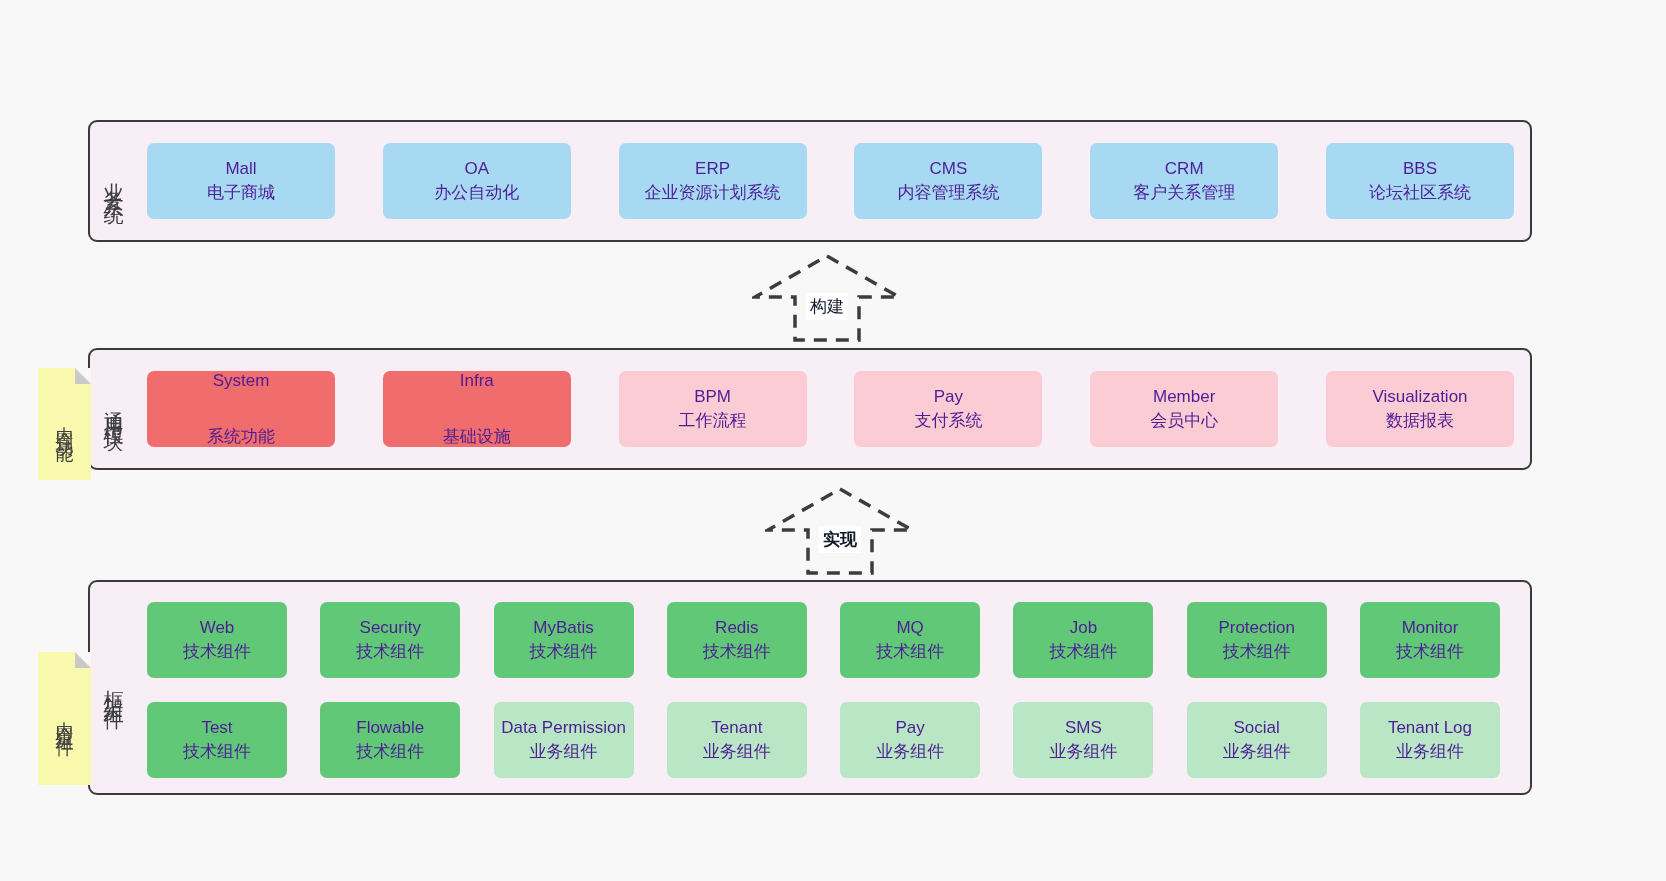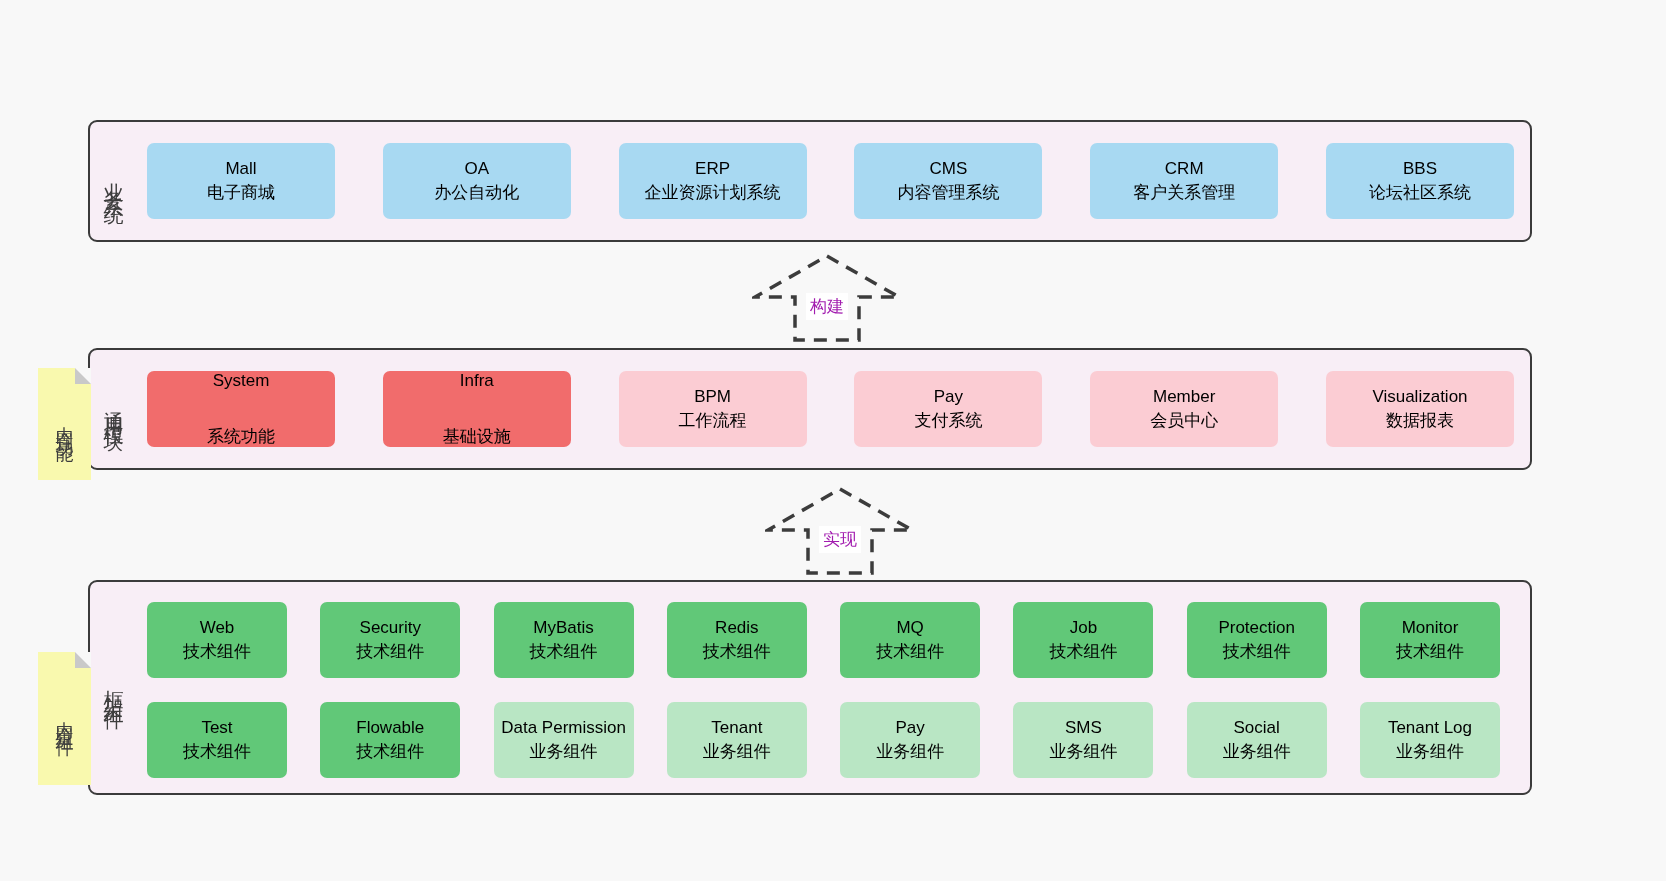--- a/index.html
+++ b/index.html
@@ -48,21 +48,21 @@
   }
   .box{
     display:flex;
     flex-direction:column;
     justify-content:center;
     align-items:center;
     text-align:center;
     border-radius:7px;
     font-size:17px;
     line-height:1.42;
-    color:#000000;
+    color:#4c1d95;
     box-sizing:border-box;
     padding:12px 6px;
   }
   .panel .boxes .box{width:188px;height:76px;}
   .rowwrap{
     position:absolute;
     left:57px;right:30px;top:0;bottom:0;
   }
   .row{
     position:absolute;
@@ -106,30 +106,30 @@
     line-height:1;
     color:#3d3d3d;
     white-space:nowrap;
   }
 
   .arrow{
     position:absolute;
     width:150px;height:90px;
   }
   #arrow-build{left:752px;top:253px;}
-  #arrow-impl{left:765px;top:486px;}
+  #arrow-impl{left:765px;top:486px;font-weight:bold;}
   .arrow svg{width:100%;height:100%;display:block;}
   .arrow-label{
     position:absolute;
     left:50%;top:40px;
     transform:translateX(-50%);
     background:#ffffff;
     padding:2px 4px;
     font-size:17px;
-    color:#a21caf;
+    color:#0f172a;
     white-space:nowrap;
   }
 </style>
 </head>
 <body>
 
 <div class="canvas">
 
   <section class="panel" id="panel-business">
     <div class="side-label">业务系统</div>

